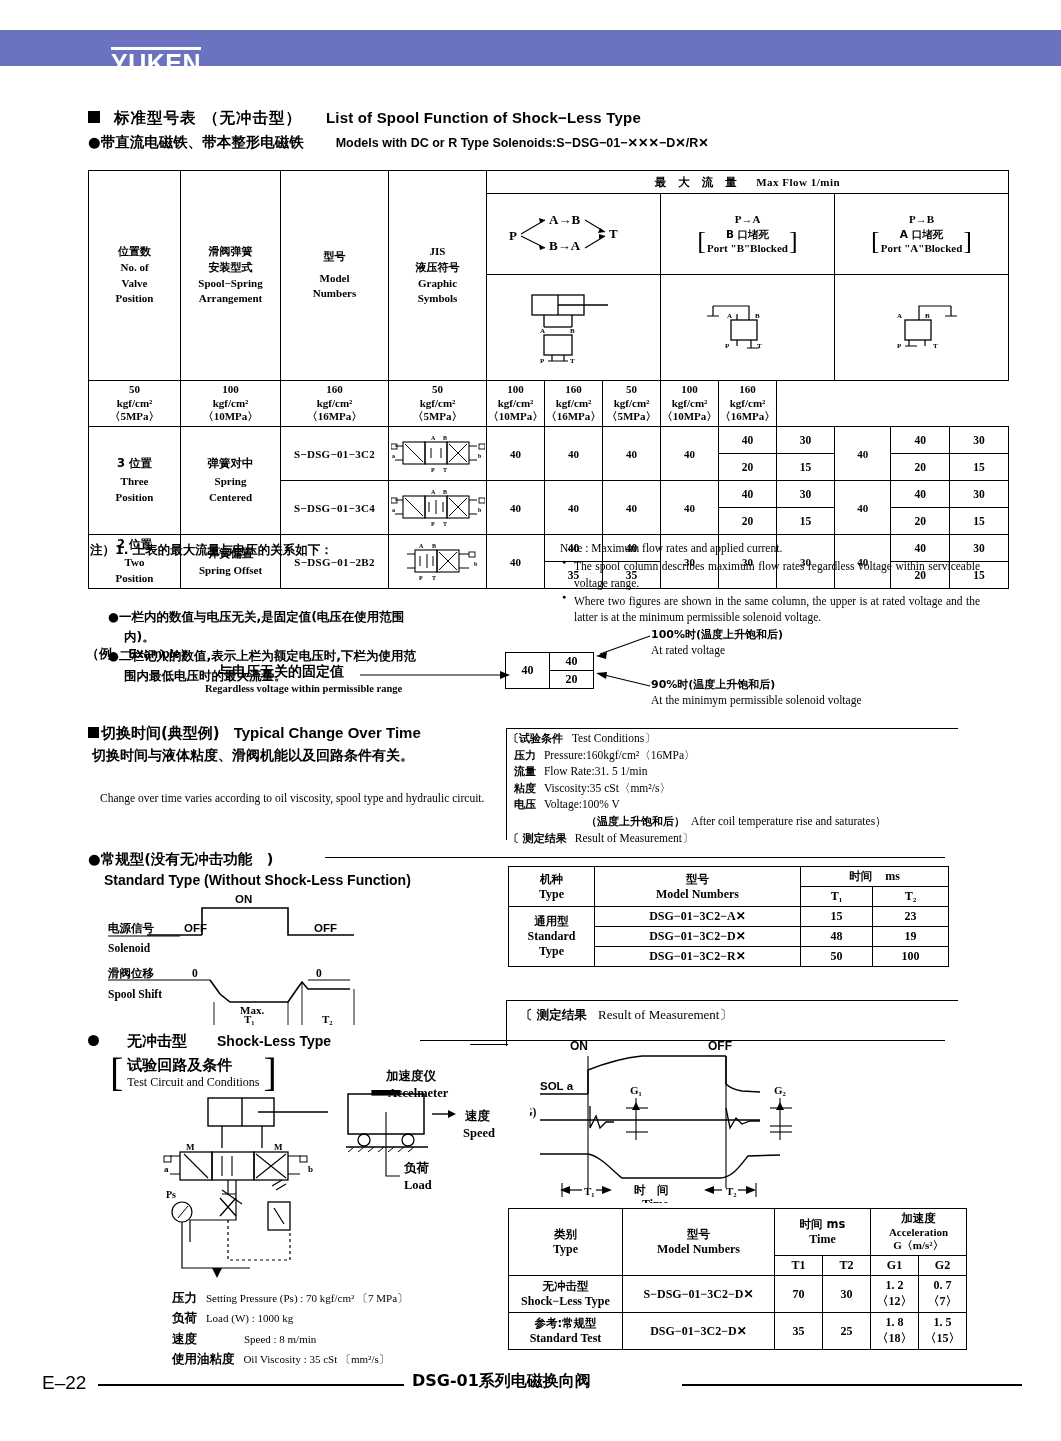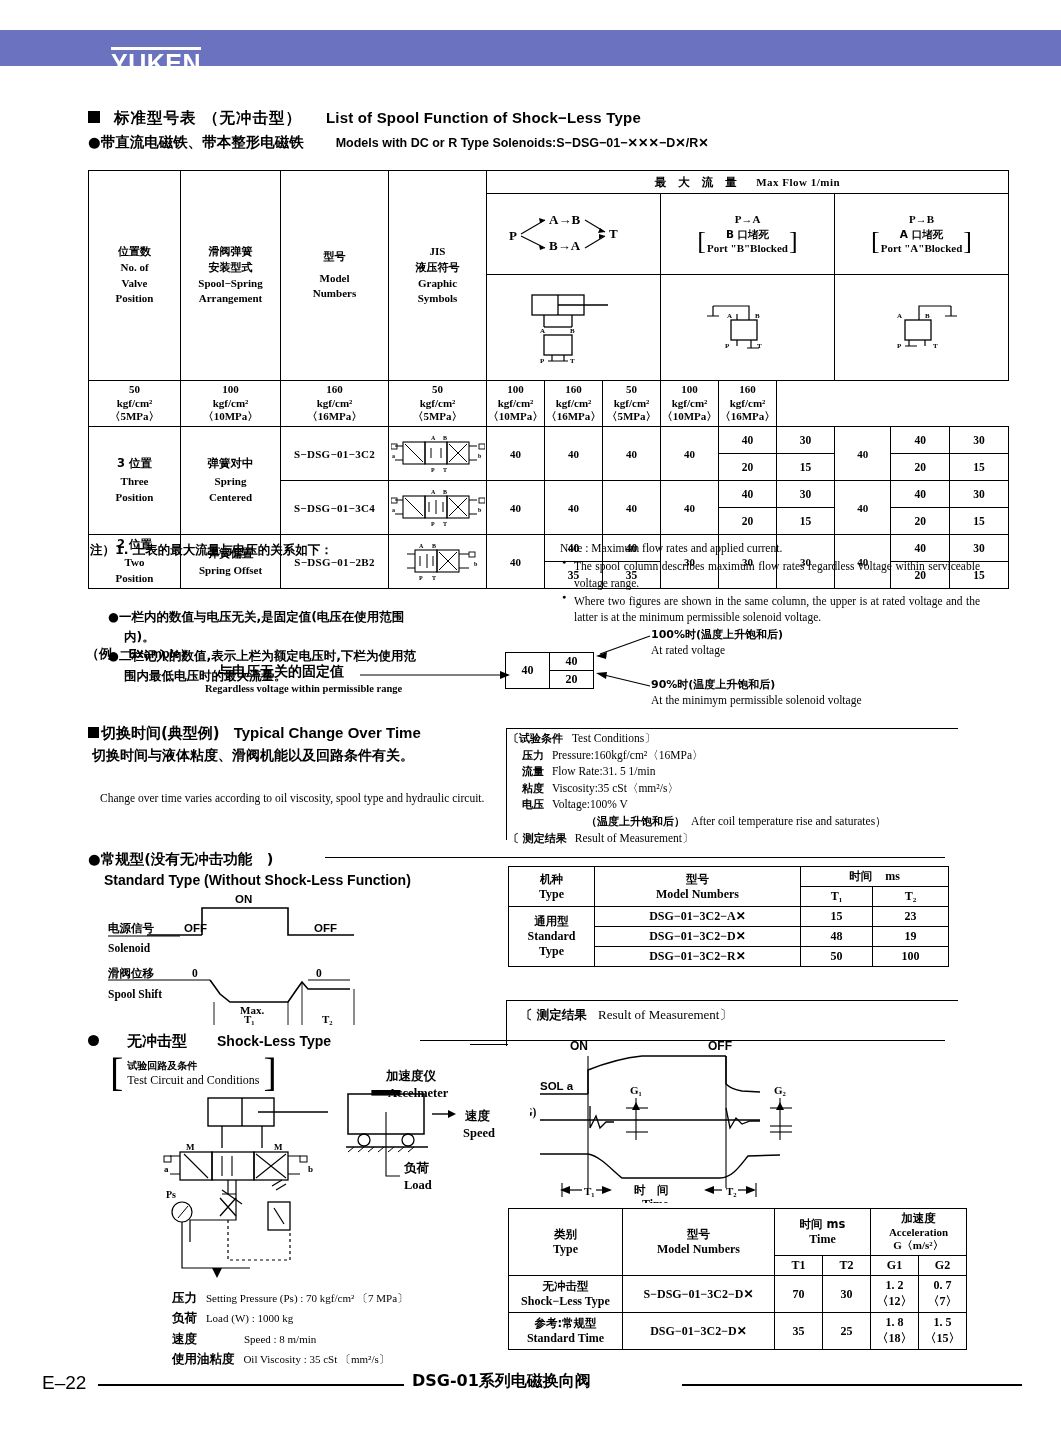--- a/index.html
+++ b/index.html
@@ -99,21 +99,21 @@
   .cot-title .cn { font-family:"DejaVu Sans", sans-serif; font-weight:bold; font-size:15px;}
   .cot-title .en { font-family:"Liberation Sans", sans-serif; font-weight:bold; font-size:15px; margin-left:14px;}
   .cot-sub { position:absolute; left:92px; top:747px; font-family:"DejaVu Sans", sans-serif;
     font-weight:bold; font-size:14px;}
   .cot-en { position:absolute; left:100px; top:790px; width:390px; font-size:11.5px; line-height:1.5; }
 
   
   .tcond { position:absolute; left:508px; top:730px; width:450px; font-size:11.5px; line-height:1.42; }
   .tcond .cn { font-family:"DejaVu Sans", sans-serif; font-weight:bold; font-size:11px; }
   .tcond .l { display:block; white-space:nowrap; }
-  .tcond .ind { padding-left:14px; }
+  .tcond .ind { padding-left:6px; }
   .tcond .ind2 { padding-left:78px; }
 
   
   .std-title { position:absolute; left:88px; top:850px; display:flex; align-items:baseline;}
   .std-title .cn { font-family:"DejaVu Sans", sans-serif; font-weight:bold; font-size:14.5px;}
   .std-sub { position:absolute; left:104px; top:872px; font-family:"Liberation Sans", sans-serif;
      font-weight:bold; font-size:14px;}
   .rule-std { position:absolute; left:325px; top:857px; width:620px; height:1.2px; background:#000; }
 
   .wave1 { position:absolute; left:92px; top:890px; }
@@ -127,21 +127,21 @@
   #res-table { position:absolute; left:508px; top:1208px; }
 
   
   .sl-title { position:absolute; left:88px; top:1032px; display:flex; align-items:baseline; }
   .sl-title .cn { font-family:"DejaVu Sans", sans-serif; font-weight:bold; font-size:15px; margin-left:26px;}
   .sl-title .en { font-family:"Liberation Sans", sans-serif; font-weight:bold; font-size:14px; margin-left:30px;}
   .rule-sl { position:absolute; left:420px; top:1040px; width:525px; height:1.2px; background:#000; }
   .tc-box { position:absolute; left:110px; top:1056px; display:flex; align-items:stretch; }
   .tc-box .bk { font-size:40px; line-height:0.85; font-weight:200; }
   .tc-box .inner { display:flex; flex-direction:column; justify-content:center; padding:0 4px;}
-  .tc-box .cn { font-family:"DejaVu Sans", sans-serif; font-weight:bold; font-size:10px; }
+  .tc-box .cn { font-family:"DejaVu Sans", sans-serif; font-weight:bold; font-size:15px; }
   .tc-box .en { font-size:12px; }
 
   .spec-list { position:absolute; left:172px; top:1288px; font-size:11.5px; line-height:1.62; }
   .spec-list .cn { font-family:"DejaVu Sans", sans-serif; font-weight:bold; font-size:12.5px; }
   .spec-list .row { display:block; white-space:nowrap; }
   .spec-list .v { font-size:11px; }
 
   .meas-hdr { position:absolute; left:520px; top:1006px; font-size:13px; }
   .meas-hdr .cn { font-family:"DejaVu Sans", sans-serif; font-weight:bold; font-size:12.5px;}
 
@@ -866,21 +866,21 @@
         <div>〈12〉</div>
       </td>
       <td>
         <div>0. 7</div>
         <div>〈7〉</div>
       </td>
     </tr>
     <tr>
       <td>
         <div class="cn">参考:常规型</div>
-        <div>Standard Time</div>
+        <div>Standard Test</div>
       </td>
       <td>DSG−01−3C2−D✕</td>
       <td>35</td>
       <td>25</td>
       <td>
         <div>1. 8</div>
         <div>〈18〉</div>
       </td>
       <td>
         <div>1. 5</div>

